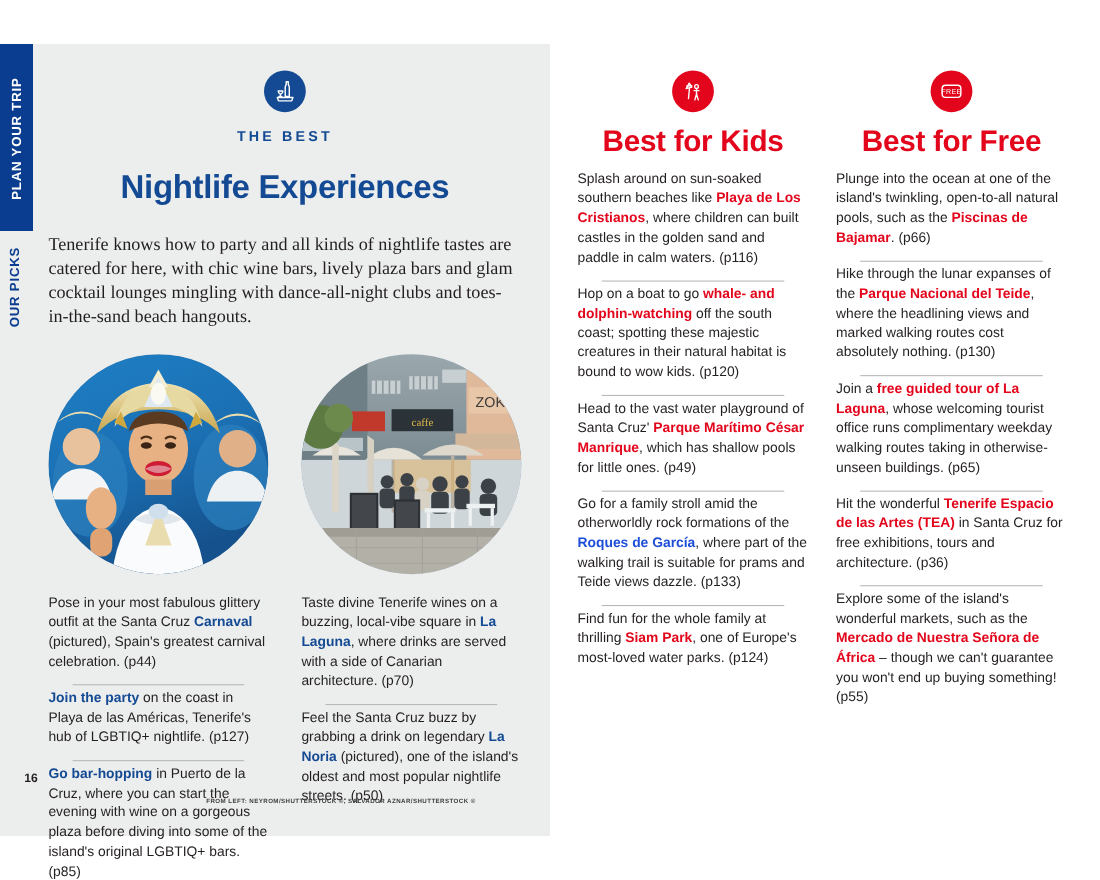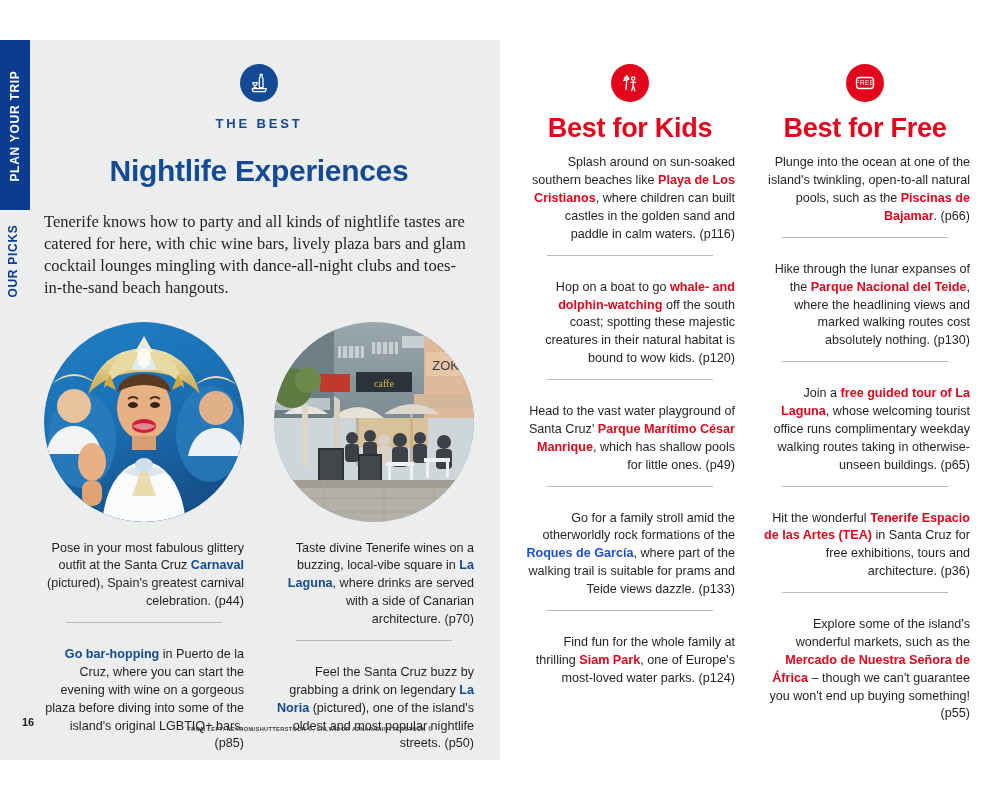--- a/index.html
+++ b/index.html
@@ -147,28 +147,28 @@
   
   #caption-row {
     display: flex;
     justify-content: space-between;
     margin-top: 18px;
   }
   .caption-col {
     width: 200px;
   }
   .entry {
-    text-align: right;
+    text-align: left;
     font-size: 12.6px;
     line-height: 1.42;
     color: #231f20;
   }
   .entry + .entry {
     margin-top: 11px;
-    padding-top: 24px;
+    padding-top: 4px;
     position: relative;
   }
   .entry + .entry::before {
     content: "";
     position: absolute;
     top: 0;
     left: 22px; right: 22px;
     height: 1px;
     background: #b9b9b9;
   }
@@ -198,21 +198,21 @@
     letter-spacing: -0.01em;
   }
   .right-entries {
     margin-top: 12px;
   }
 
   
   #folio-left {
     position: absolute;
     left: 22px;
-    top: 676px;
+    top: 662px;
     font-size: 11px;
     font-weight: bold;
     color: #231f20;
   }
   #photo-credit {
     position: absolute;
     left: 140px;
     top: 686px;
     width: 340px;
     text-align: center;
@@ -397,20 +397,21 @@
                   <path d="M0 176h200M0 190h200M50 158v42M110 158v42M160 158v42"></path>
                 </g>
               </g>
             </svg>
           </div>
         </div>
 
         <div id="caption-row">
           <div class="caption-col" id="caption-col-1">
               <div class="entry"><span>Pose in your most fabulous glittery outfit at the Santa Cruz </span><span class="hl-blue">Carnaval</span><span> (pictured), Spain's greatest carnival celebration. (p44)</span></div>
+              <div class="entry"><span class="hl-blue">Join the party</span><span> on the coast in Playa de las Américas, Tenerife's hub of LGBTIQ+ nightlife. (p127)</span></div>
               <div class="entry"><span class="hl-blue">Go bar-hopping</span><span> in Puerto de la Cruz, where you can start the evening with wine on a gorgeous plaza before diving into some of the island's original LGBTIQ+ bars. (p85)</span></div>
             </div>
           <div class="caption-col" id="caption-col-2">
               <div class="entry"><span>Taste divine Tenerife wines on a buzzing, local-vibe square in </span><span class="hl-blue">La Laguna</span><span>, where drinks are served with a side of Canarian architecture. (p70)</span></div>
               <div class="entry"><span>Feel the Santa Cruz buzz by grabbing a drink on legendary </span><span class="hl-blue">La Noria</span><span> (pictured), one of the island's oldest and most popular nightlife streets. (p50)</span></div>
             </div>
         </div>
 
       </div>
 

